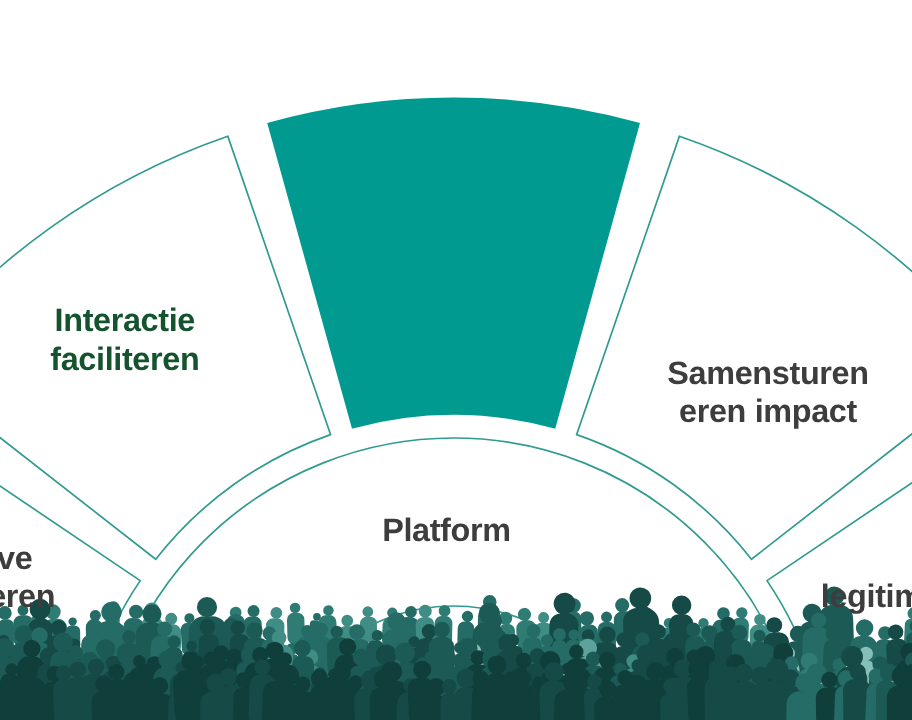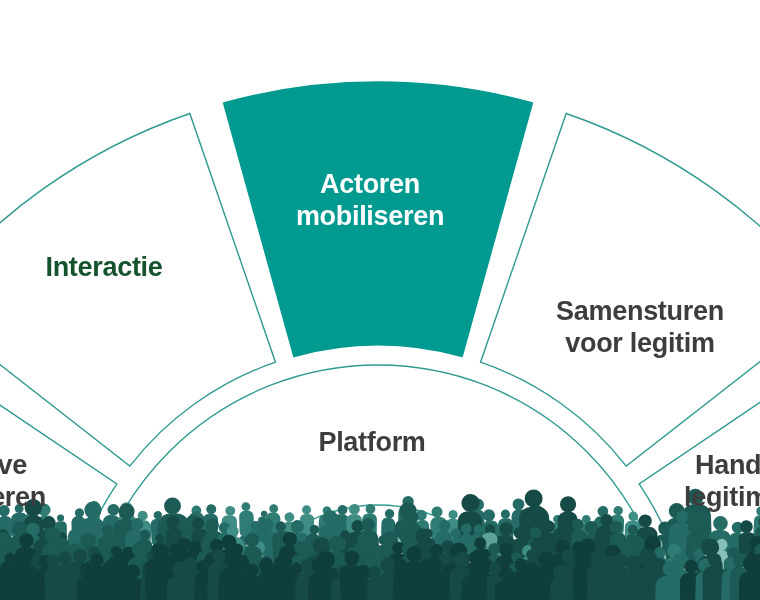--- a/index.html
+++ b/index.html
@@ -1075,35 +1075,31 @@
         </g>
         <g fill="#0f3e3b" transform="rotate(-0.1 760.4 609.8)">
           <circle cx="761.3" cy="560.6" r="7.4"></circle>
           <rect x="748.4" y="567.3" width="24.1" height="42.5" rx="9.6"></rect>
         </g>
       </g>
     </svg>
 
   <div class="seg-label" style="left: 104px; top: 251px; color: #14532d;">
     <span class="ln">Interactie</span>
+    <span class="ln">faciliteren</span>
   </div>
 
-  <div class="seg-label hl" style="left: 370px; top: 168px; color: rgb(255, 255, 255);">
-    <span class="ln">Actoren</span>
-    <span class="ln">mobiliseren</span>
-  </div>
 
   <div class="seg-label" style="left: 640px; top: 251px; color: rgb(61, 61, 61); margin-top: 44px;">
     <span class="ln">Samensturen</span>
-    <span class="ln">voor legitim</span>
+    <span class="ln">eren impact</span>
   </div>
 
   <div class="seg-label" style="left: 372px; top: 426px; color: rgb(61, 61, 61);">
     <span class="ln">Platform</span>
   </div>
 
   <span class="frag" style="right: 733px; top: 450px; color: rgb(61, 61, 61);">ve</span>
   <span class="frag" style="right: 714px; top: 482px; color: rgb(61, 61, 61);">eren</span>
 
-  <span class="frag" style="left: 695px; top: 450px; color: rgb(61, 61, 61);">Hand</span>
   <span class="frag" style="left: 684px; top: 482px; color: rgb(61, 61, 61);">legitim</span>
 
 </div>
 
 </body></html>

